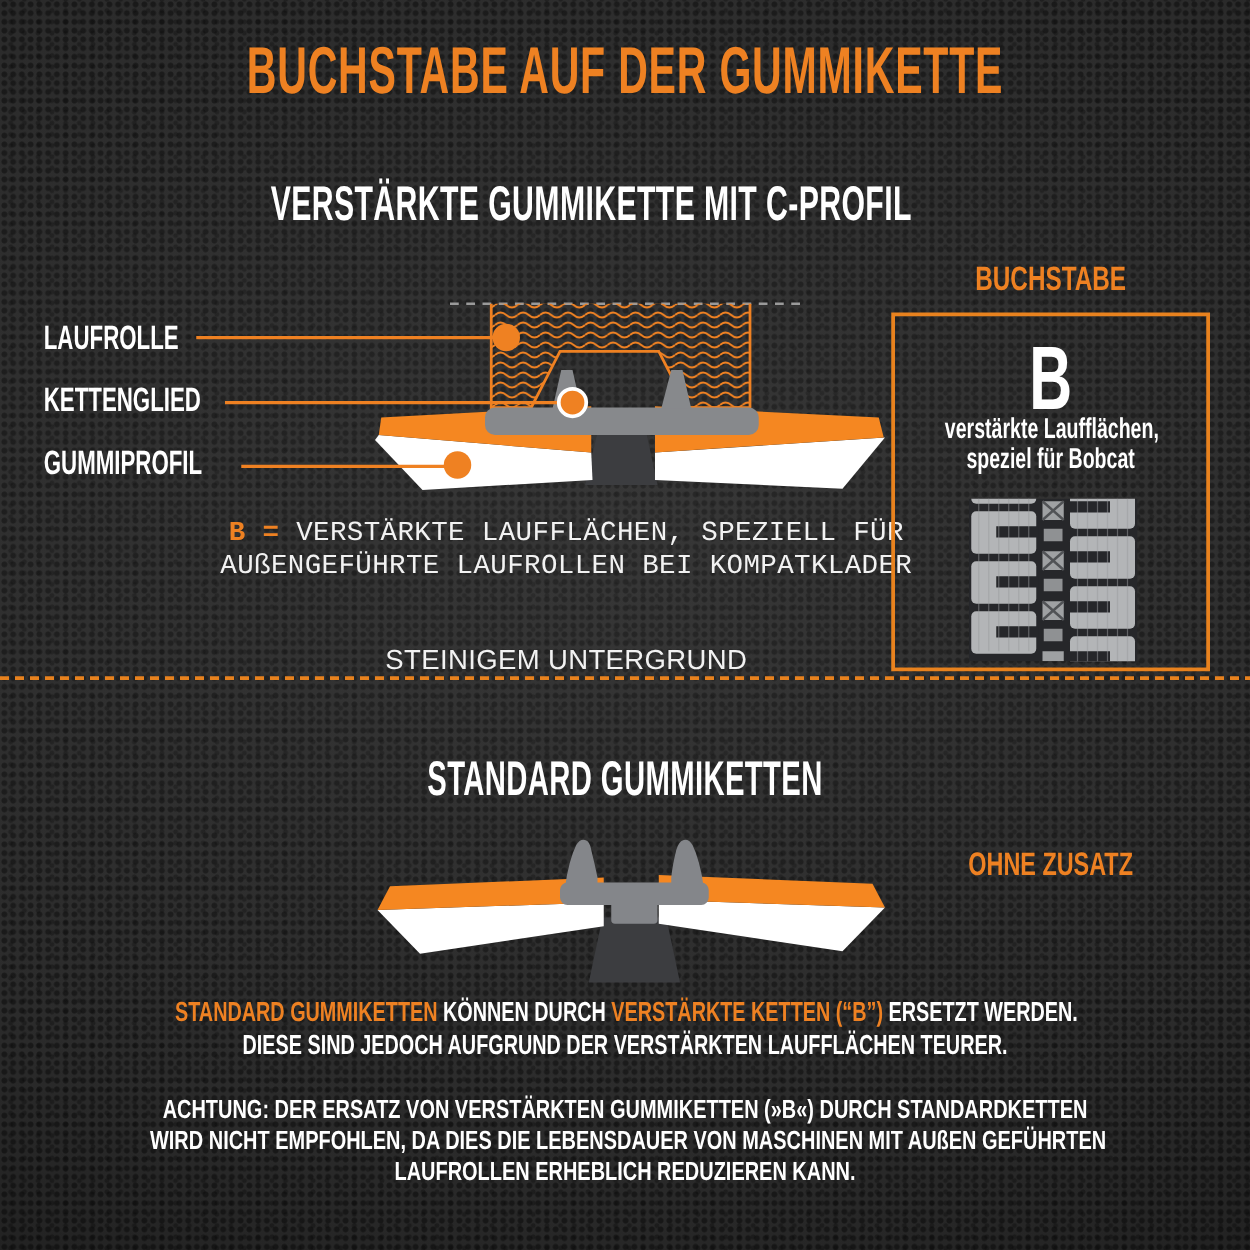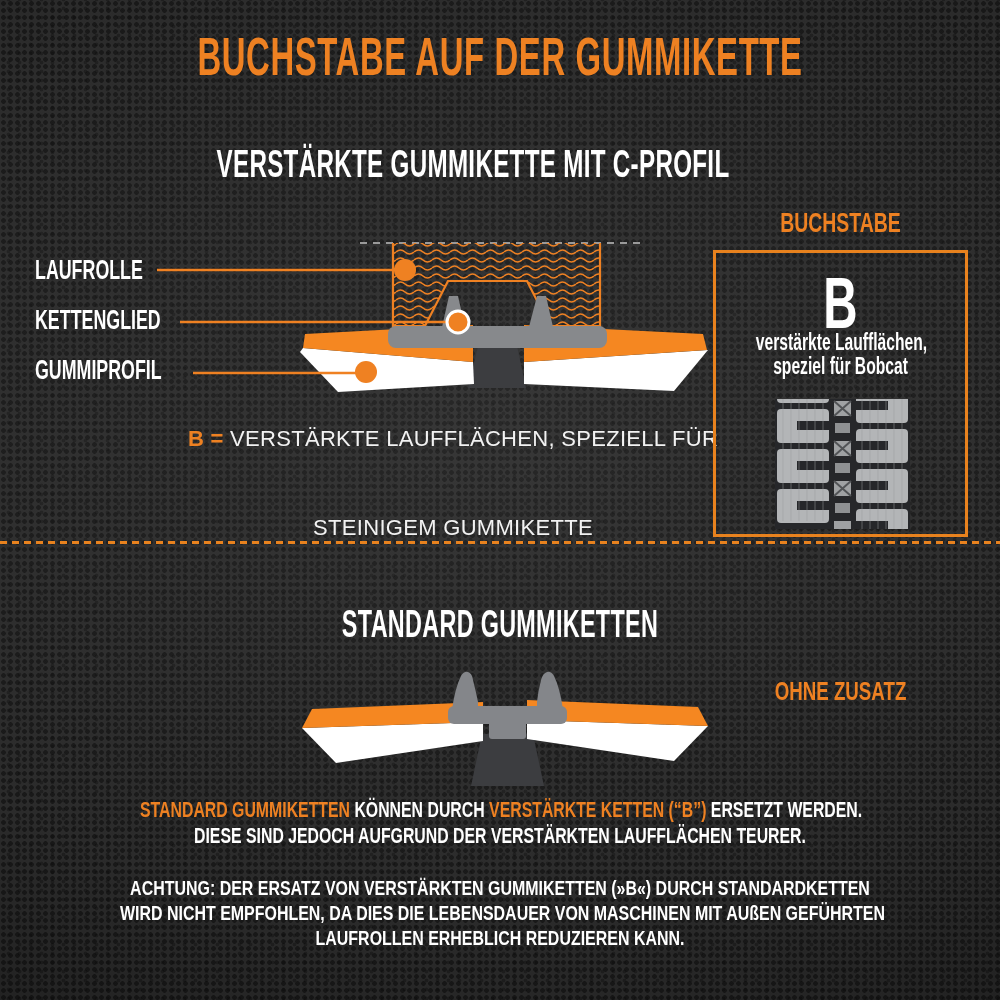--- a/index.html
+++ b/index.html
@@ -97,27 +97,28 @@
   </svg>
 
   <div class="abs cond ctr orange" style="top:26px;font-size:53px;transform:scaleX(0.62);letter-spacing:1px;">BUCHSTABE AUF DER GUMMIKETTE</div>
 
   <div class="abs cond white" style="top:142px;left:0;width:946px;text-align:center;font-size:39px;transform:scaleX(0.62);letter-spacing:0.5px;">VERSTÄRKTE GUMMIKETTE MIT C-PROFIL</div>
 
   <div class="abs lbl" style="left:35px;top:256px;">LAUFROLLE</div>
   <div class="abs lbl" style="left:35px;top:306px;">KETTENGLIED</div>
   <div class="abs lbl" style="left:35px;top:356px;">GUMMIPROFIL</div>
 
-  <div class="abs bodytext" style="top:426px;left:0;width:906px;">
+  <div class="abs bodytext" style="top:414px;left:0;width:906px;font-family:Liberation Mono, monospace;">
     <span class="orange" style="font-weight:700;">B = </span><span>VERSTÄRKTE LAUFFLÄCHEN, SPEZIELL FÜR</span><br>
+    <span>AUßENGEFÜHRTE LAUFROLLEN BEI KOMPATKLADER</span>
   </div>
 
   <div class="abs bodytext" style="top:490px;left:0;width:906px;line-height:25px;">
     <br>
-    <span>STEINIGEM GUMMIKETTE</span>
+    <span>STEINIGEM UNTERGRUND</span>
   </div>
 
   <div class="abs cond orange" style="left:713px;top:208px;width:255px;text-align:center;font-size:27px;transform:scaleX(0.72);">BUCHSTABE</div>
 
   <div class="abs panel" style="left:713px;top:250px;width:255px;height:287px;">
     <div class="abs cond white" style="left:0;top:14px;width:249px;text-align:center;font-size:72px;transform:scaleX(0.66);line-height:1;">B</div>
     <div class="abs cond white" style="left:0;top:77px;width:249px;text-align:center;font-size:23px;line-height:24px;transform:scaleX(0.68);">
       <span>verstärkte Laufflächen,</span><br>
       <span>speziel für Bobcat</span>
     </div>

